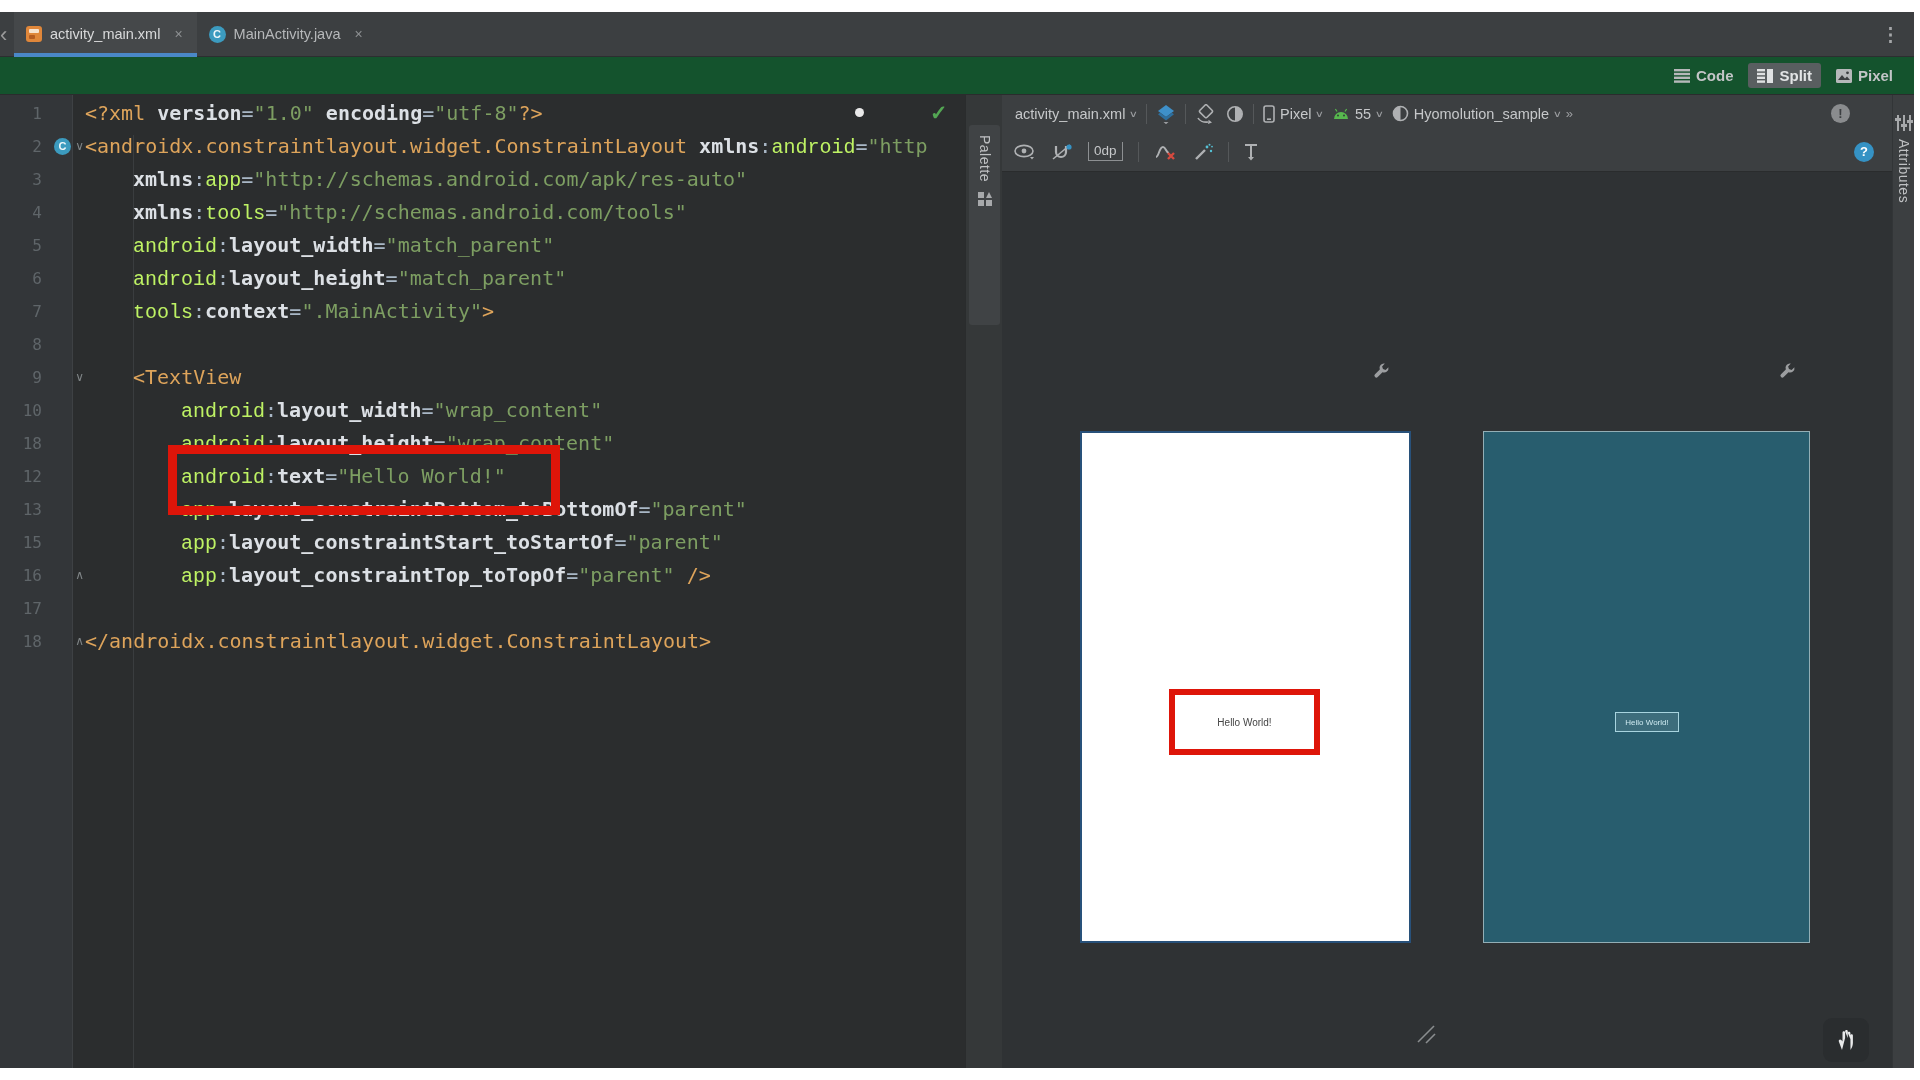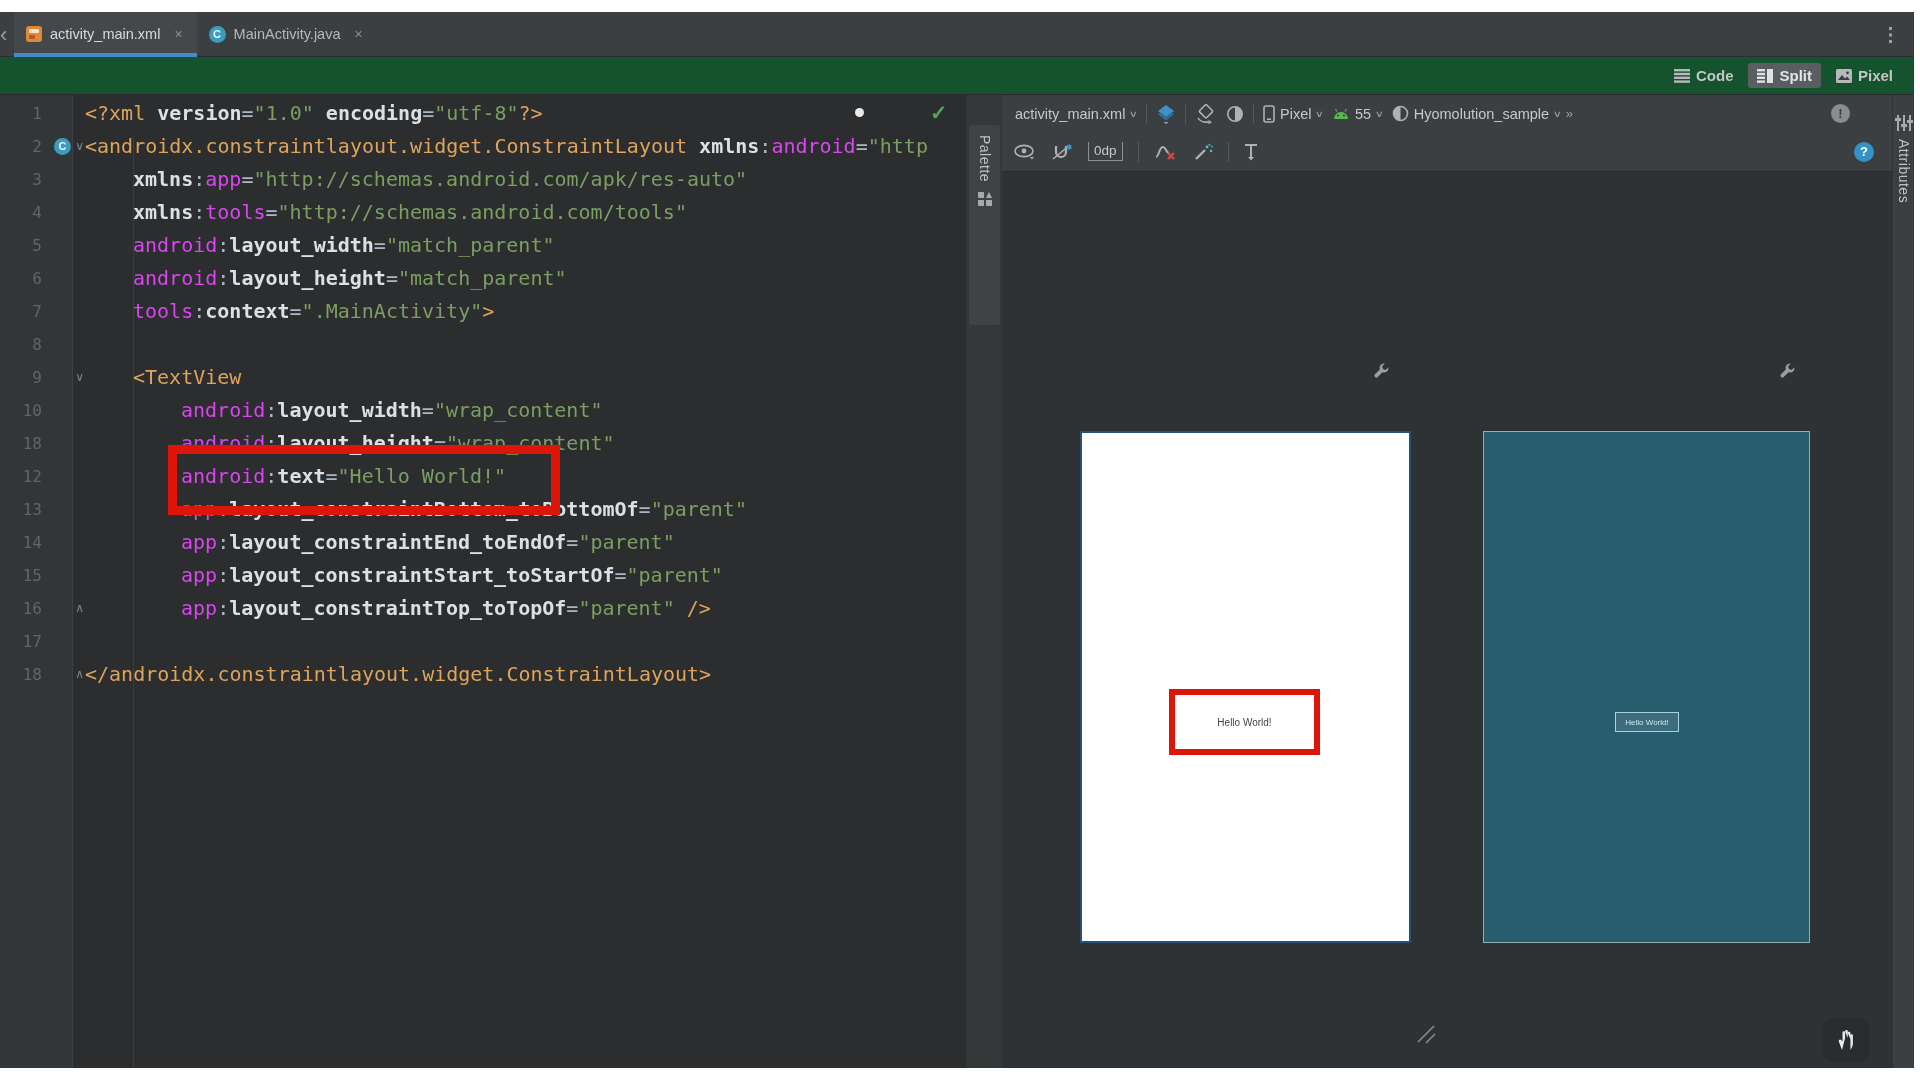--- a/index.html
+++ b/index.html
@@ -38,21 +38,21 @@
   .indentguide { position:absolute; left:133px; top:40px; bottom:0; width:1px; background:#3a3d3f; }
   .codelines { position:absolute; left:0; top:2px; right:0; }
   .cl { display:flex; height:33px; line-height:33px; white-space:pre; }
   .ln { width:52px; flex:0 0 52px; text-align:right; padding-right:10px; color:#5f6569; font-family:"DejaVu Sans Mono", monospace; font-size:16px; }
   .gut { width:33px; flex:0 0 33px; position:relative; }
   .cicon { position:absolute; left:2px; top:8px; width:17px; height:17px; border-radius:50%; background:#3c9bbf; color:#f0f8fb; font-size:11px; font-weight:bold; text-align:center; line-height:17px; }
   .fold { position:absolute; right:1px; top:0; color:#7f8486; font-size:12px; }
   .codetext { font-family:"DejaVu Sans Mono", monospace; font-size:20px; color:#a9b7c6; }
   .tk-tag  { color:#dea45b; }
   .tk-attr { color:#dce0e5; font-weight:bold; }
-  .tk-ns   { color:#d946ef; }
+  .tk-ns   { color:#bef264;font-family:Liberation Mono, monospace; }
   .tk-val  { color:#7d9e62; }
   .tk-eq, .tk-punct, .tk-plain { color:#a9b7c6; }
   .checkmark { position:absolute; left:930px; top:6px; color:#53a653; font-size:21px; font-weight:bold; }
   .marker-dot { position:absolute; left:855px; top:13px; width:9px; height:9px; border-radius:50%; background:#e9e9e9; }
   .code-redbox { position:absolute; left:168px; top:350px; width:392px; height:70px; border:9px solid #de1509; }
 
   
   .palettestrip { position:absolute; left:965px; top:0; width:37px; bottom:0; background:#353839; border-left:1px solid #2a2c2d; }
   .palettetab { position:absolute; left:3px; top:30px; width:31px; height:200px; background:#404345; border-radius:3px; display:flex; flex-direction:column; align-items:center; padding:10px 0 8px; }
   .vtext { writing-mode:vertical-rl; color:#bfc1c3; font-size:14px; letter-spacing:0.5px; }
@@ -162,21 +162,20 @@
             <div class="cl"><span class="ln">4</span><span class="gut"></span><span class="codetext" style="padding-left: 48px;"><span class="tk-attr">xmlns</span><span class="tk-punct">:</span><span class="tk-ns">tools</span><span class="tk-eq">=</span><span class="tk-val">"http://schemas.android.com/tools"</span></span></div>
             <div class="cl"><span class="ln">5</span><span class="gut"></span><span class="codetext" style="padding-left: 48px;"><span class="tk-ns">android</span><span class="tk-punct">:</span><span class="tk-attr">layout_width</span><span class="tk-eq">=</span><span class="tk-val">"match_parent"</span></span></div>
             <div class="cl"><span class="ln">6</span><span class="gut"></span><span class="codetext" style="padding-left: 48px;"><span class="tk-ns">android</span><span class="tk-punct">:</span><span class="tk-attr">layout_height</span><span class="tk-eq">=</span><span class="tk-val">"match_parent"</span></span></div>
             <div class="cl"><span class="ln">7</span><span class="gut"></span><span class="codetext" style="padding-left: 48px;"><span class="tk-ns">tools</span><span class="tk-punct">:</span><span class="tk-attr">context</span><span class="tk-eq">=</span><span class="tk-val">".MainActivity"</span><span class="tk-tag">&gt;</span></span></div>
             <div class="cl"><span class="ln">8</span><span class="gut"></span><span class="codetext" style="padding-left: 0px;"></span></div>
             <div class="cl"><span class="ln">9</span><span class="gut"><span class="fold">∨</span></span><span class="codetext" style="padding-left: 48px;"><span class="tk-tag">&lt;TextView</span></span></div>
             <div class="cl"><span class="ln">10</span><span class="gut"></span><span class="codetext" style="padding-left: 96px;"><span class="tk-ns">android</span><span class="tk-punct">:</span><span class="tk-attr">layout_width</span><span class="tk-eq">=</span><span class="tk-val">"wrap_content"</span></span></div>
             <div class="cl"><span class="ln">18</span><span class="gut"></span><span class="codetext" style="padding-left: 96px;"><span class="tk-ns">android</span><span class="tk-punct">:</span><span class="tk-attr">layout_height</span><span class="tk-eq">=</span><span class="tk-val">"wrap_content"</span></span></div>
             <div class="cl"><span class="ln">12</span><span class="gut"></span><span class="codetext" style="padding-left: 96px;"><span class="tk-ns">android</span><span class="tk-punct">:</span><span class="tk-attr">text</span><span class="tk-eq">=</span><span class="tk-val">"Hello World!"</span></span></div>
             <div class="cl"><span class="ln">13</span><span class="gut"></span><span class="codetext" style="padding-left: 96px;"><span class="tk-ns">app</span><span class="tk-punct">:</span><span class="tk-attr">layout_constraintBottom_toBottomOf</span><span class="tk-eq">=</span><span class="tk-val">"parent"</span></span></div>
-            <div class="cl"><span class="ln">14</span><span class="gut"></span><span class="codetext" style="padding-left: 96px;"><span class="tk-ns">app</span><span class="tk-punct">:</span><span class="tk-attr">layout_constraintEnd_toEndOf</span><span class="tk-eq">=</span><span class="tk-val">"parent"</span></span></div>
             <div class="cl"><span class="ln">15</span><span class="gut"></span><span class="codetext" style="padding-left: 96px;"><span class="tk-ns">app</span><span class="tk-punct">:</span><span class="tk-attr">layout_constraintStart_toStartOf</span><span class="tk-eq">=</span><span class="tk-val">"parent"</span></span></div>
             <div class="cl"><span class="ln">16</span><span class="gut"><span class="fold">∧</span></span><span class="codetext" style="padding-left: 96px;"><span class="tk-ns">app</span><span class="tk-punct">:</span><span class="tk-attr">layout_constraintTop_toTopOf</span><span class="tk-eq">=</span><span class="tk-val">"parent"</span><span class="tk-tag"> /&gt;</span></span></div>
             <div class="cl"><span class="ln">17</span><span class="gut"></span><span class="codetext" style="padding-left: 0px;"></span></div>
             <div class="cl"><span class="ln">18</span><span class="gut"><span class="fold">∧</span></span><span class="codetext" style="padding-left: 0px;"><span class="tk-tag">&lt;/androidx.constraintlayout.widget.ConstraintLayout&gt;</span></span></div>
           </div>
       <div class="checkmark">✓</div>
       <div class="marker-dot"></div>
       <div class="code-redbox"></div>
     </div>
 

